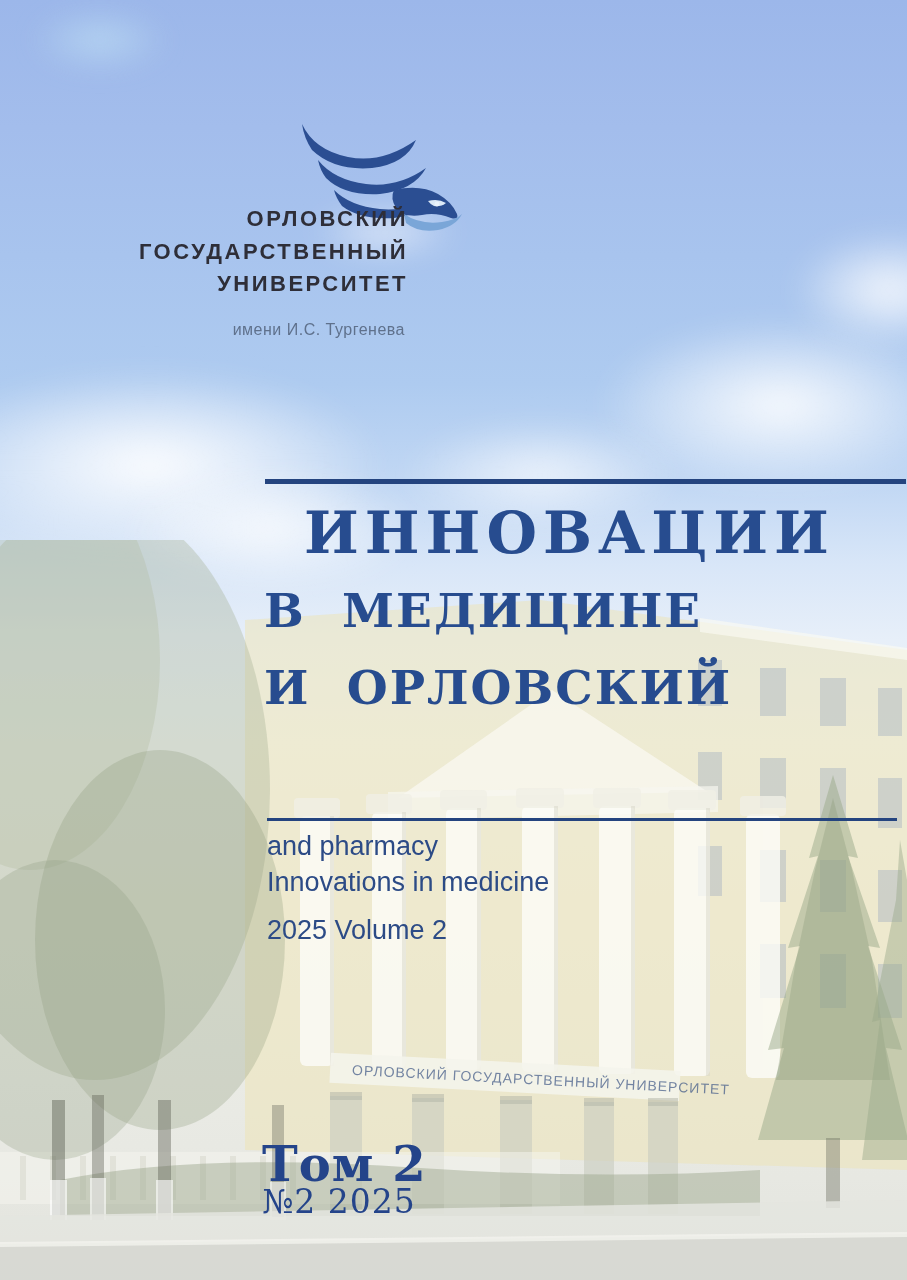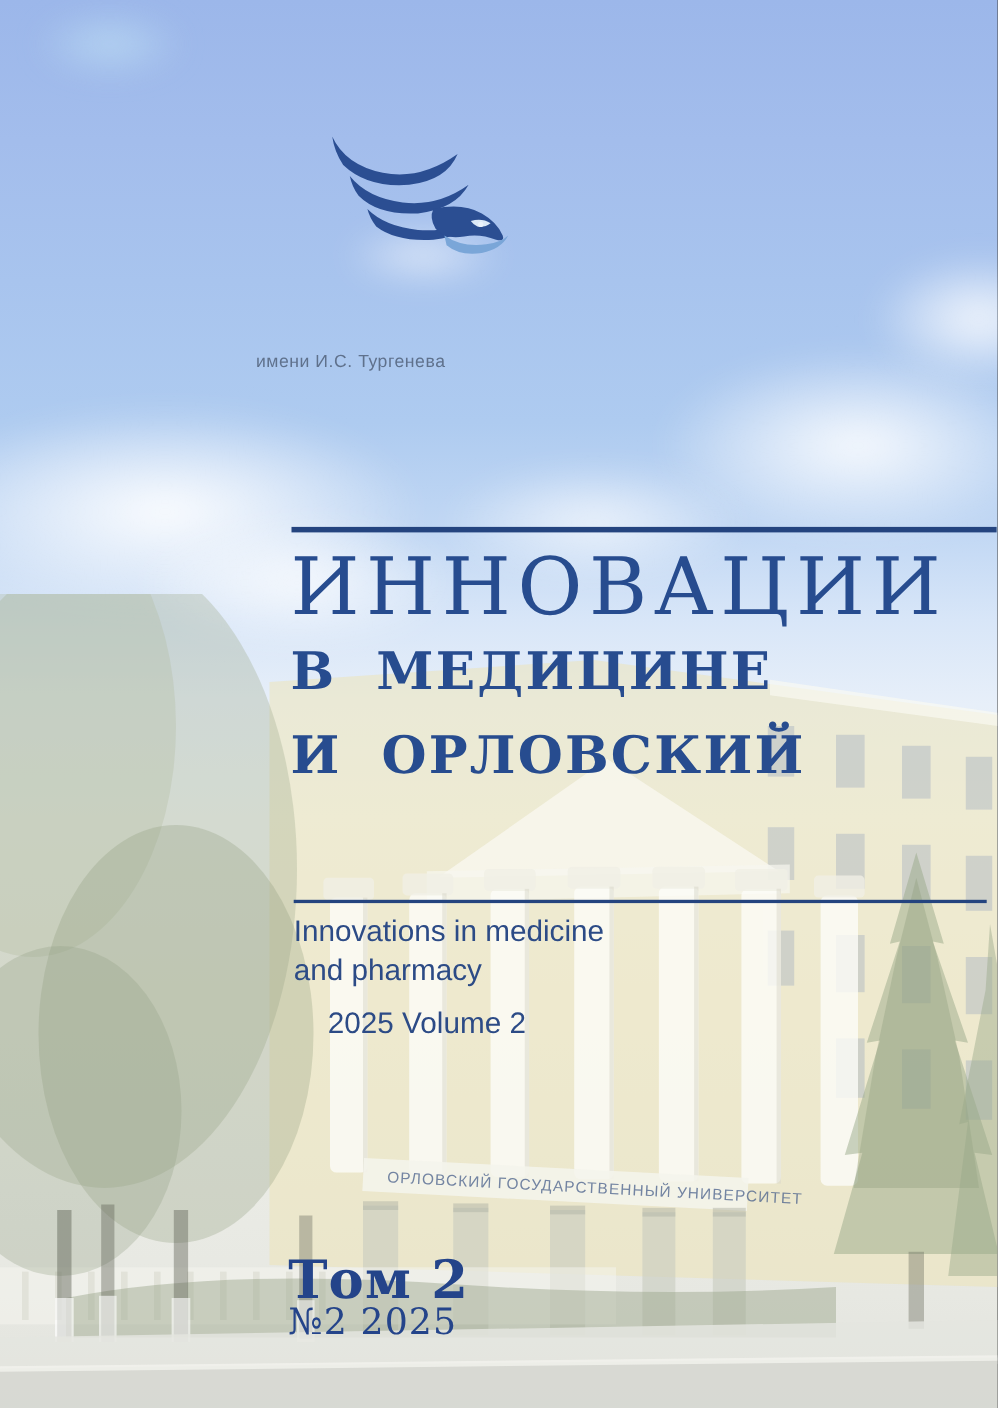--- a/index.html
+++ b/index.html
@@ -39,26 +39,26 @@
     text-align:right;color:#5f718c;
     font-size:16px;font-weight:400;letter-spacing:.5px;margin-top:18px;
   }
 
   
   .rule-top{position:absolute;left:265px;top:479px;width:641px;height:5px;background:#24447f;}
   .rule-mid{position:absolute;left:267px;top:818px;width:630px;height:3px;background:#24447f;}
 
   
   .title{position:absolute;left:264px;top:494px;color:#274c8f;font-family:"DejaVu Serif","Liberation Serif",serif;}
-  .title .t1{font-size:72px;font-weight:normal;letter-spacing:6px;line-height:78px;}
+  .title .t1{font-size:58px;font-weight:bold;letter-spacing:6px;line-height:78px;margin-left:40px;}
   .title .t2,.title .t3{font-size:47px;font-weight:bold;letter-spacing:2px;word-spacing:18px;line-height:77px;}
 
   
   .en-sub{position:absolute;left:267px;top:828px;color:#2c4b86;font-size:27px;line-height:36px;font-weight:500;}
-  .en-ed{position:absolute;left:267px;top:912px;color:#2c4b86;font-size:27px;line-height:36px;font-weight:500;margin-left:31px;}
+  .en-ed{position:absolute;left:267px;top:912px;color:#2c4b86;font-size:27px;line-height:36px;font-weight:500;}
 
   
   .ru-vol{position:absolute;left:262px;top:1136px;color:#24448a;font-family:"DejaVu Serif","Liberation Serif",serif;font-size:48px;font-weight:bold;letter-spacing:1px;}
   .ru-iss{position:absolute;left:262px;top:1182px;color:#24448a;font-family:"DejaVu Serif","Liberation Serif",serif;font-size:33px;font-weight:normal;letter-spacing:1px;text-align:center;}
 </style>
 </head>
 <body>
 
 <div class="page">
 
@@ -198,35 +198,40 @@
       <path d="M48,66 Q64,82 94,85 Q124,88 150,70 Q140,90 108,94 Q74,96 56,82 Q50,74 48,66 Z"></path>
       <path d="M108,66 Q134,60 152,70 Q166,78 171,90 Q173,96 165,94 Q150,88 136,91 Q118,94 110,84 Q104,74 108,66 Z"></path>
     </g>
     <g fill="#7aa6d8">
       <path d="M118,90 Q134,101 156,98 Q170,96 176,90 Q170,102 152,106 Q132,109 120,99 Z"></path>
       <path d="M142,77 Q152,74 160,79 Q155,83 148,82 Q144,80 142,77 Z" fill="#dce9f7"></path>
     </g>
     <circle cx="151" cy="80" r="2.4" fill="#eaf2fb"></circle>
   </svg>
 
+  <div class="uni-name">
+    <div>ОРЛОВСКИЙ</div>
+    <div>ГОСУДАРСТВЕННЫЙ</div>
+    <div>УНИВЕРСИТЕТ</div>
+  </div>
   <div class="uni-sub">имени И.С. Тургенева</div>
 
   <div class="rule-top"></div>
 
   <div class="title">
     <div class="t1">ИННОВАЦИИ</div>
     <div class="t2">В МЕДИЦИНЕ</div>
     <div class="t3">И ОРЛОВСКИЙ</div>
   </div>
 
   <div class="rule-mid"></div>
 
   <div class="en-sub">
+    <div>and pharmacy</div>
     <div>Innovations in medicine</div>
-    <div>and pharmacy</div>
   </div>
 
   <div class="en-ed">
     <div>2025 Volume 2</div>
   </div>
 
   <div class="ru-vol">Том 2</div>
   <div class="ru-iss">№2 2025</div>
 
 </div>

